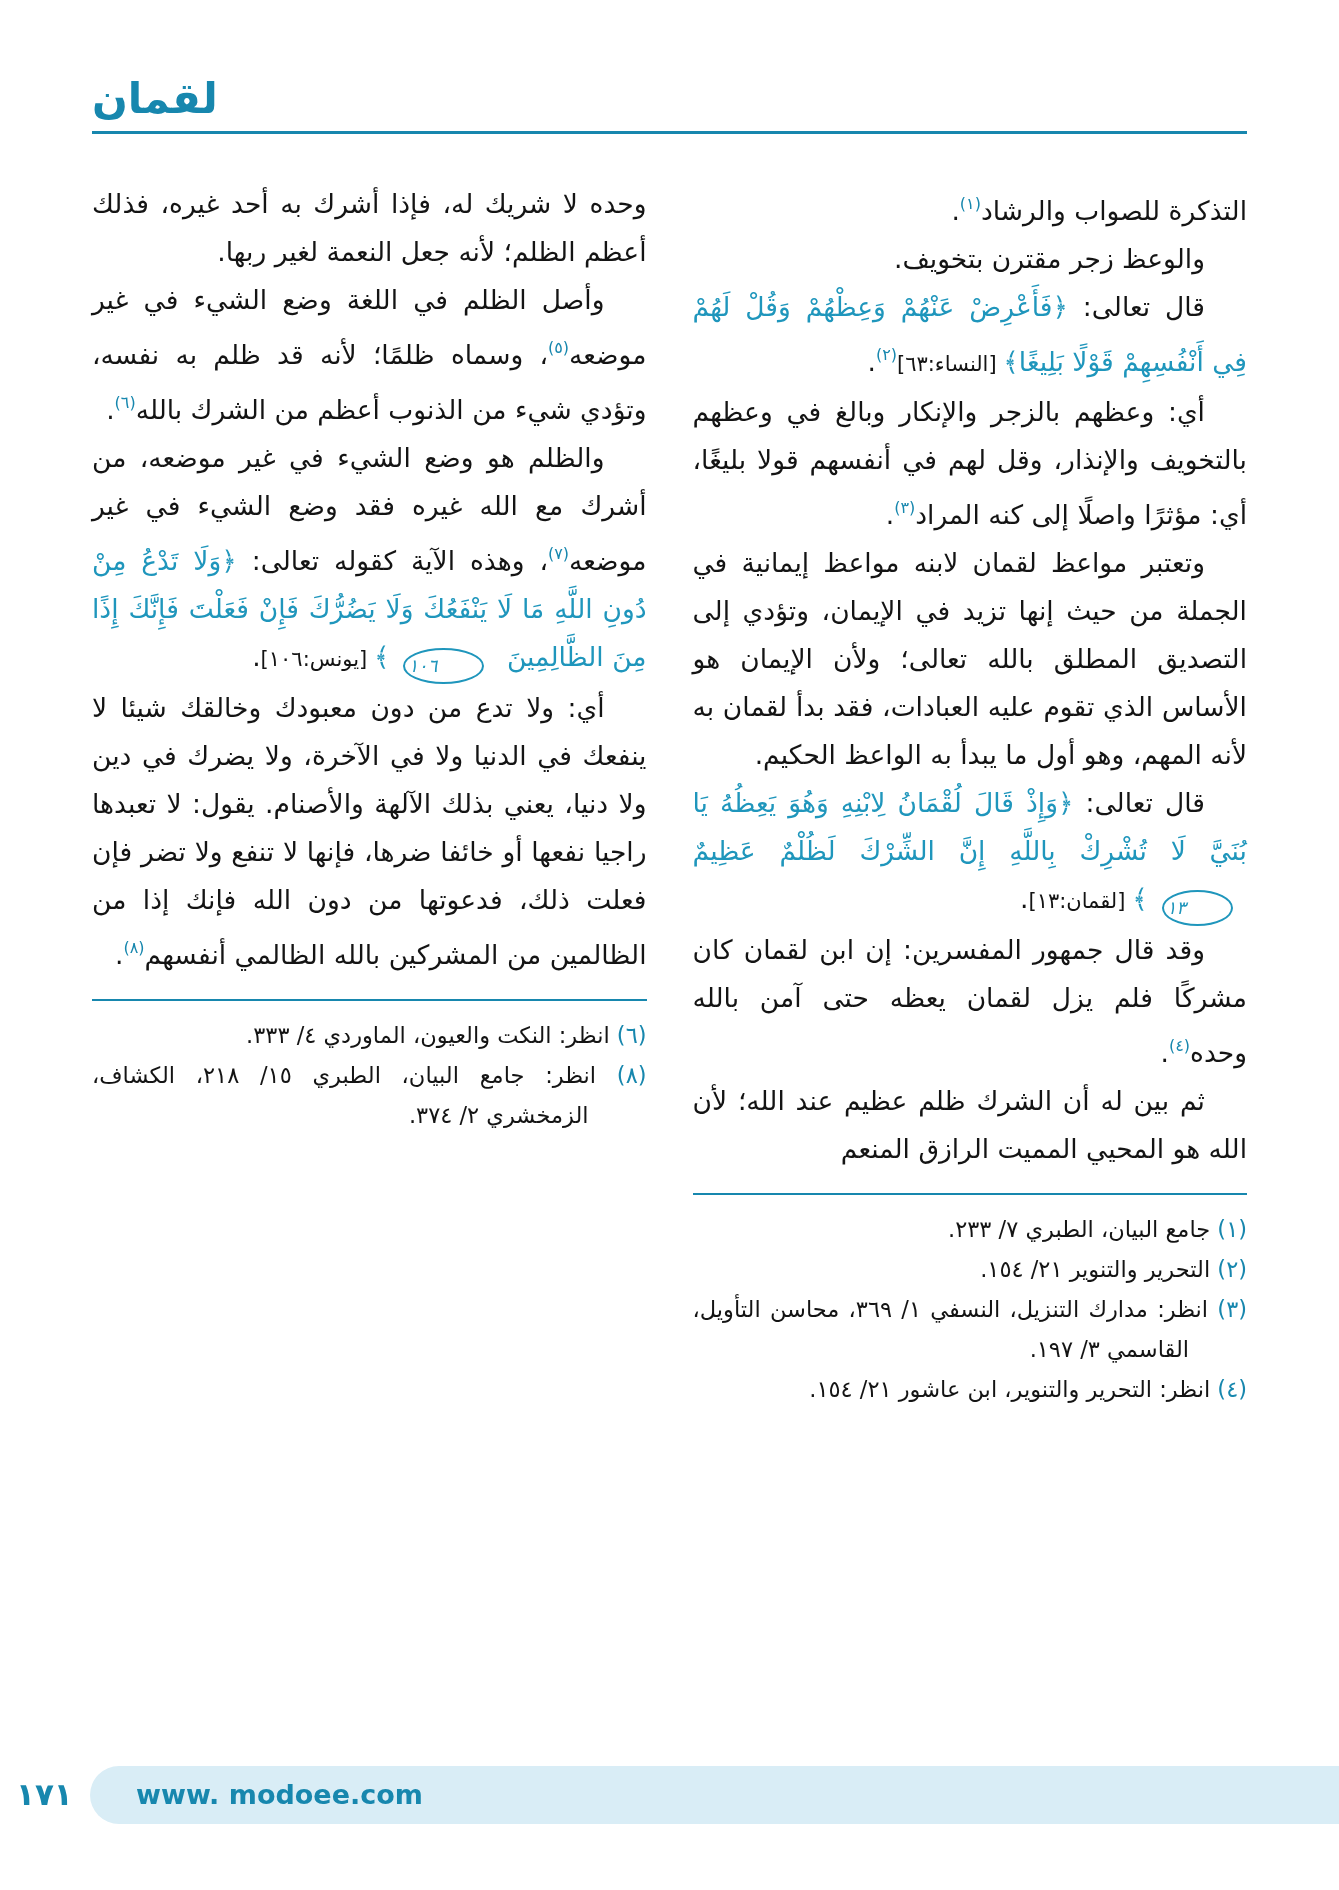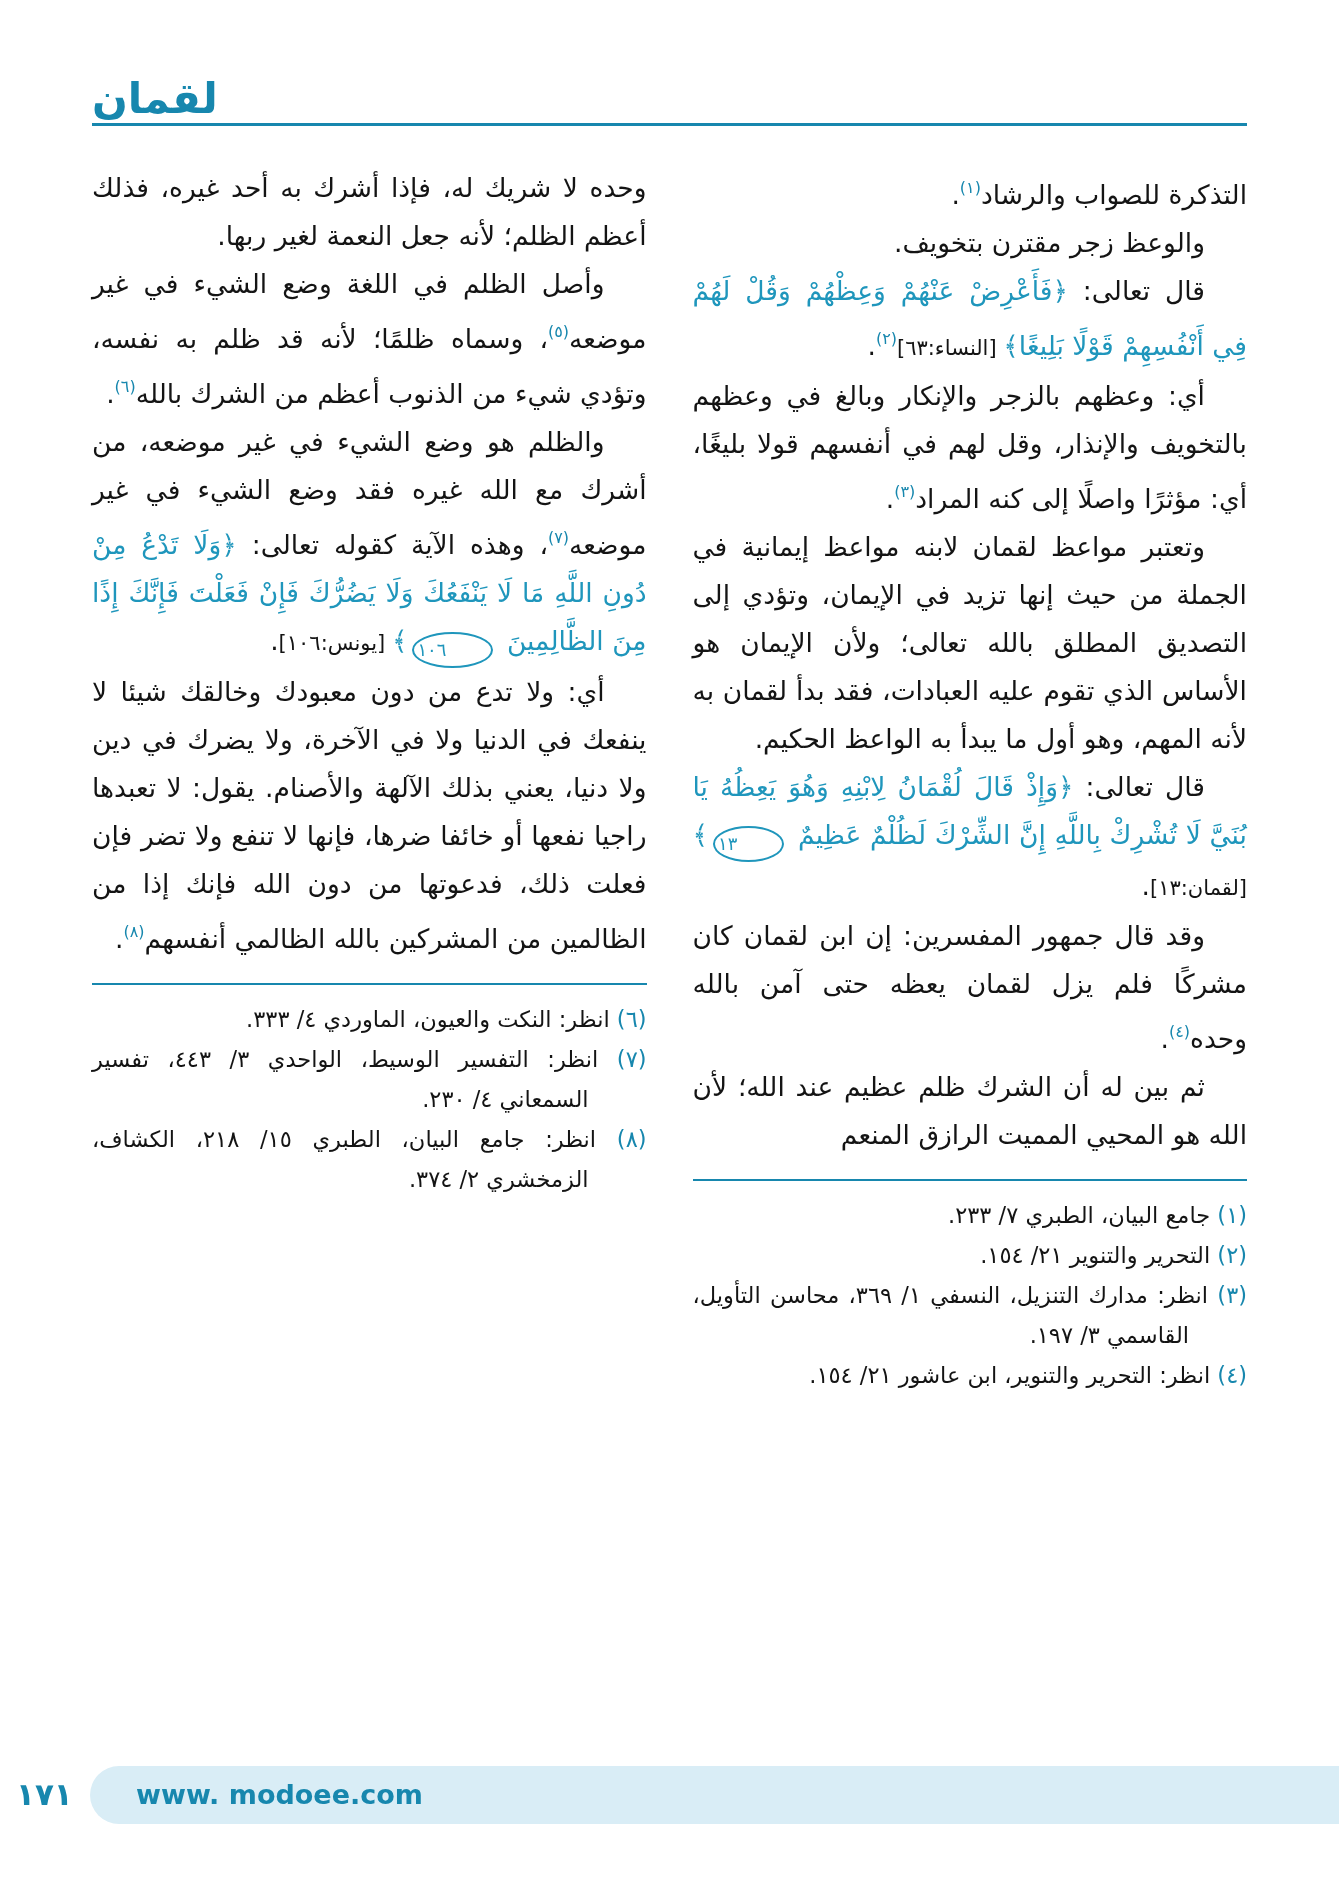--- a/index.html
+++ b/index.html
@@ -13,23 +13,24 @@
   body{
     width:1339px;height:1890px;
     position:relative;overflow:hidden;
     direction:rtl;
     font-family:"DejaVu Sans", sans-serif;
     color:var(--text);
   }
   .page{position:absolute;inset:0;}
   
   .page-header{
-    margin:74px 92px 8px;
+    margin:74px 92px 16px;
     text-align:left;
     border-bottom:3px solid var(--accent);
+    padding-bottom:8px;
   }
   .surah-title{
     display:inline-block;
     color:var(--accent);
     font-size:42px;
     font-weight:bold;
   }
   
   .columns{
     display:flex;
@@ -54,23 +55,24 @@
   }
   .run-cite{font-size:21px;color:var(--text);}
   .run-num{
     display:inline-block;
     min-width:36px;height:36px;
     line-height:31px;
     border:2px solid var(--quran);
     border-radius:50%;
     color:var(--quran);
     font-size:18px;
-    margin:0 5px;
+    margin:0 14px;
     padding:0 3px;
     vertical-align:-6px;
+    font-style:italic;
   }
   .fn-sep{
     border-top:2.5px solid var(--accent);
     margin:20px 0 14px;
     width:100%;
   }
   .footnotes{direction:rtl;}
   .footnote{
     font-size:22.5px;
     line-height:40px;
@@ -145,21 +147,20 @@
     <section class="col col-left">
       <div class="col-body">
           <div class="para no-indent"><span class="run-text">وحده لا شريك له، فإذا أشرك به أحد غيره، فذلك أعظم الظلم؛ لأنه جعل النعمة لغير ربها.</span></div>
           <div class="para"><span class="run-text">وأصل الظلم في اللغة وضع الشيء في غير موضعه</span><span class="run-ref">(٥)</span><span class="run-text">، وسماه ظلمًا؛ لأنه قد ظلم به نفسه، وتؤدي شيء من الذنوب أعظم من الشرك بالله</span><span class="run-ref">(٦)</span><span class="run-text">.</span></div>
           <div class="para"><span class="run-text">والظلم هو وضع الشيء في غير موضعه، من أشرك مع الله غيره فقد وضع الشيء في غير موضعه</span><span class="run-ref">(٧)</span><span class="run-text">، وهذه الآية كقوله تعالى: </span><span class="run-quran">﴿وَلَا تَدْعُ مِنْ دُونِ اللَّهِ مَا لَا يَنْفَعُكَ وَلَا يَضُرُّكَ فَإِنْ فَعَلْتَ فَإِنَّكَ إِذًا مِنَ الظَّالِمِينَ </span><span class="run-num">١٠٦</span><span class="run-quran">﴾</span><span class="run-cite"> [يونس:١٠٦]</span><span class="run-text">.</span></div>
           <div class="para"><span class="run-text">أي: ولا تدع من دون معبودك وخالقك شيئا لا ينفعك في الدنيا ولا في الآخرة، ولا يضرك في دين ولا دنيا، يعني بذلك الآلهة والأصنام. يقول: لا تعبدها راجيا نفعها أو خائفا ضرها، فإنها لا تنفع ولا تضر فإن فعلت ذلك، فدعوتها من دون الله فإنك إذا من الظالمين من المشركين بالله الظالمي أنفسهم</span><span class="run-ref">(٨)</span><span class="run-text">.</span></div>
         </div>
       <div class="fn-sep"></div>
       <div class="footnotes">
           <div class="footnote"><span class="fn-num">(٦)</span><span class="fn-text"> انظر: النكت والعيون، الماوردي ٤/ ٣٣٣.</span></div>
-          <div class="footnote"><span class="fn-num">(٧)</span><span class="fn-text"> انظر: التفسير الوسيط، الواحدي ٣/ ٤٤٣، تفسير السمعاني ٤/ ٢٣٠.</span></div>
           <div class="footnote"><span class="fn-num">(٨)</span><span class="fn-text"> انظر: جامع البيان، الطبري ١٥/ ٢١٨، الكشاف، الزمخشري ٢/ ٣٧٤.</span></div>
         </div>
     </section>
 
   </main>
 
   <footer class="footer">
     <div class="page-num">١٧١</div>
     <div class="footer-bar">
       <span class="website">www. modoee.com</span>

